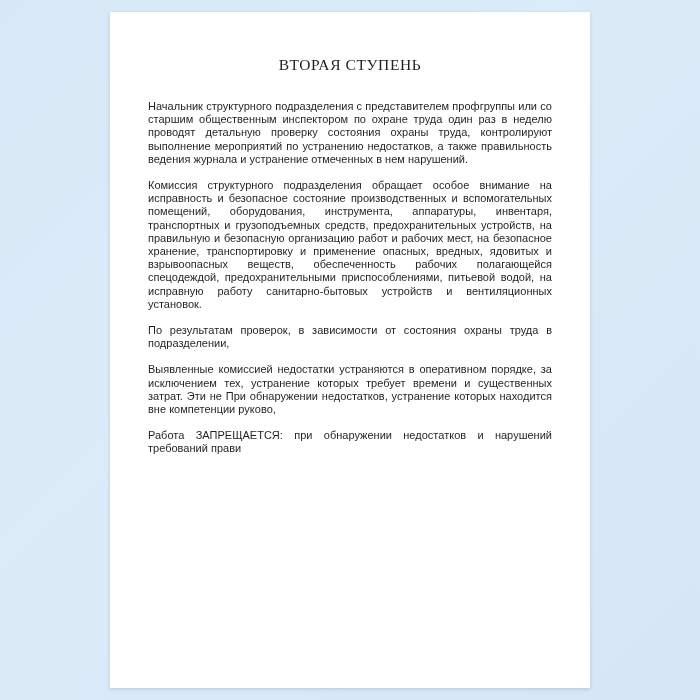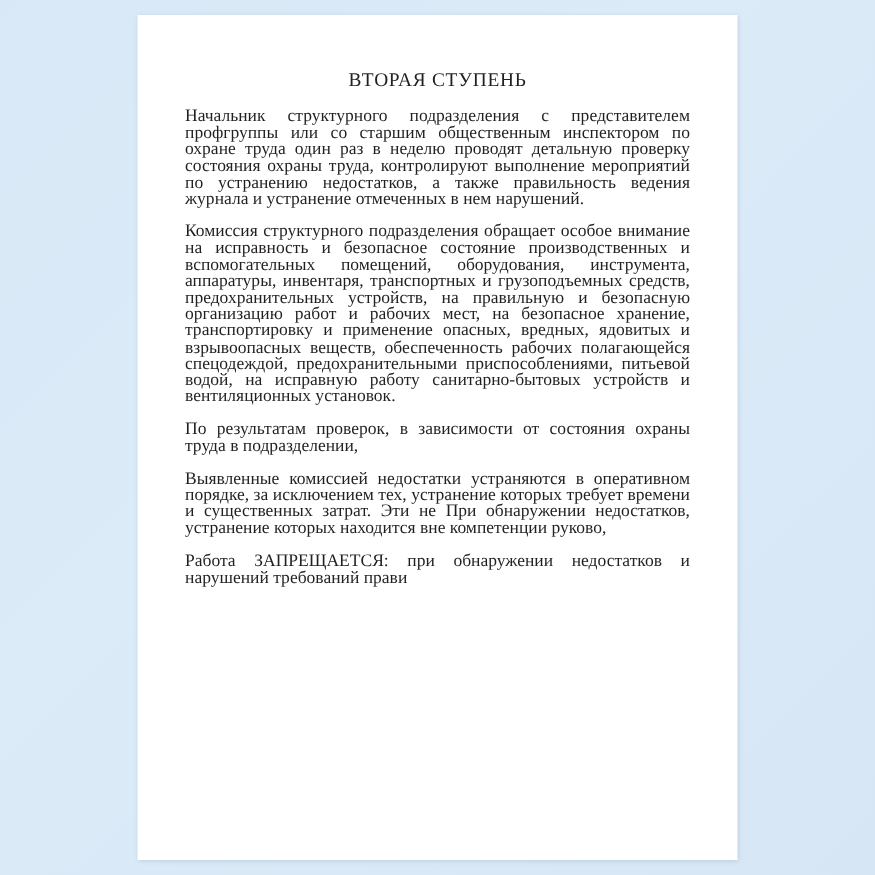--- a/index.html
+++ b/index.html
@@ -30,31 +30,30 @@
   }
   .page-inner {
     padding: 38px 38px 0 38px;
   }
   .doc-title {
     text-align: center;
     font-family: "Liberation Serif", serif;
     font-size: 15.5px;
     letter-spacing: 0.6px;
     color: #231f20;
-    margin: 6px 0 13px 0;
+    margin: 6px 0 26px 0;
     font-weight: normal;
   }
   .para {
-    font-size: 14px;
+    font-size: 11px;
     line-height: 13.2px;
     color: #231f20;
     text-align: justify;
     margin: 12px 0 13px 0;
     letter-spacing: 0.01px;
-    font-family: Liberation Serif, serif;
   }
   .para.last-group {
     margin-bottom: 14px;
   }
 </style>
 </head>
 <body>
 
 <div class="stage">
   <div class="page">

